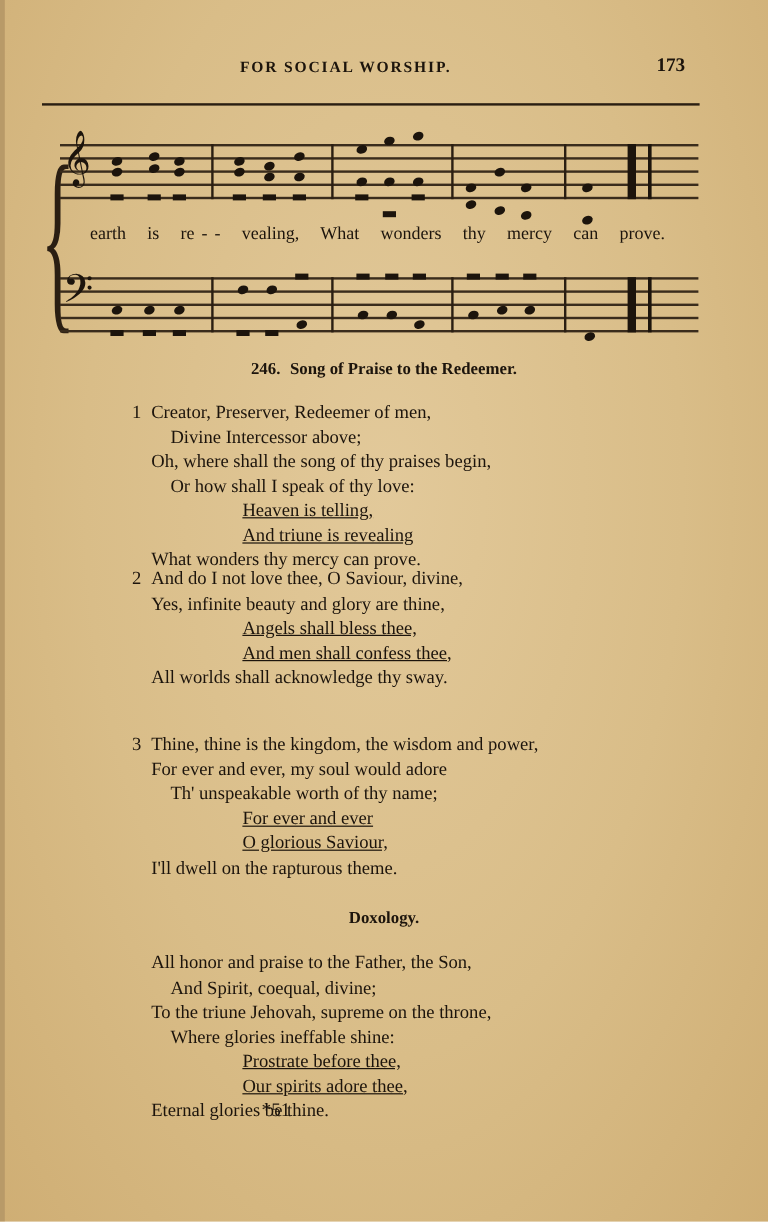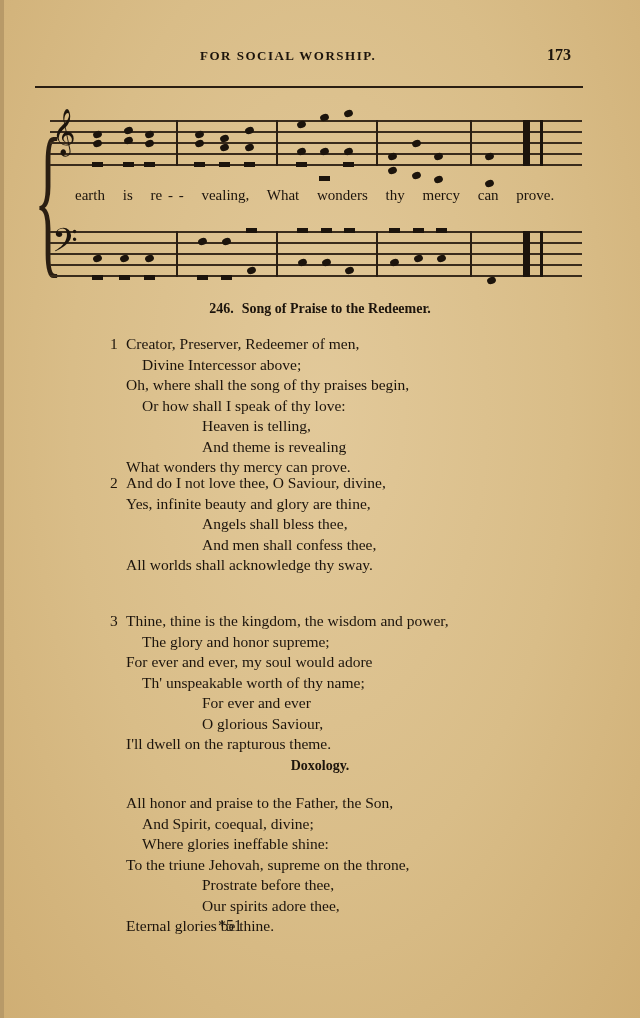--- a/index.html
+++ b/index.html
@@ -28,21 +28,21 @@
   .lyric-line { position:absolute; left:45px; top:92px; font-size:15px; word-spacing:2px;text-align:right; }
   .lyric-line span { margin-right:12px; }
 
   .hymn-title { position:absolute; top:301px; left:0; width:640px; text-align:center; font-size:14px; font-weight:bold; }
   .hymn-title .num { margin-right:8px; }
   .stanza { position:absolute; left:110px; width:440px; }
   .vline { height:20.5px; font-size:15.5px; line-height:20.5px; white-space:nowrap; }
   .vnum { display:inline-block; width:16px; }
   .i1 { padding-left:16px; }
   .i2 { padding-left:32px; }
-  .i3 { padding-left:92px; }
+  .i3 { padding-left:92px;text-decoration:underline; }
   .dox-title { position:absolute; top:758px; left:0; width:640px; text-align:center; font-size:14px; font-weight:bold; }
   .signature { position:absolute; left:218px; top:917px; font-size:16px; }
 </style>
 </head>
 <body>
 
 <div class="page-edge"></div>
 
 <div class="running-head">
   <span class="running-title">FOR SOCIAL WORSHIP.</span>
@@ -160,47 +160,46 @@
 <div class="hymn-title">
   <span class="num">246.</span><span>Song of Praise to the Redeemer.</span>
 </div>
 
 <div class="stanza" style="top:334px">
   <div class="vline"><span class="vnum">1</span><span>Creator, Preserver, Redeemer of men,</span></div>
   <div class="vline i2">Divine Intercessor above;</div>
   <div class="vline i1">Oh, where shall the song of thy praises begin,</div>
   <div class="vline i2">Or how shall I speak of thy love:</div>
   <div class="vline i3">Heaven is telling,</div>
-  <div class="vline i3">And theme is revealing</div>
+  <div class="vline i3">And triune is revealing</div>
   <div class="vline i1">What wonders thy mercy can prove.</div>
 </div>
 
 <div class="stanza" style="top:473px">
   <div class="vline"><span class="vnum">2</span><span>And do I not love thee, O Saviour, divine,</span></div>
   <div class="vline i1">Yes, infinite beauty and glory are thine,</div>
   <div class="vline i3">Angels shall bless thee,</div>
   <div class="vline i3">And men shall confess thee,</div>
   <div class="vline i1">All worlds shall acknowledge thy sway.</div>
 </div>
 
 <div class="stanza" style="top:611px">
   <div class="vline"><span class="vnum">3</span><span>Thine, thine is the kingdom, the wisdom and power,</span></div>
-  <div class="vline i2">The glory and honor supreme;</div>
   <div class="vline i1">For ever and ever, my soul would adore</div>
   <div class="vline i2">Th' unspeakable worth of thy name;</div>
   <div class="vline i3">For ever and ever</div>
   <div class="vline i3">O glorious Saviour,</div>
   <div class="vline i1">I'll dwell on the rapturous theme.</div>
 </div>
 
 <div class="dox-title">Doxology.</div>
 
 <div class="stanza" style="top:793px">
   <div class="vline i1">All honor and praise to the Father, the Son,</div>
   <div class="vline i2">And Spirit, coequal, divine;</div>
+  <div class="vline i1">To the triune Jehovah, supreme on the throne,</div>
   <div class="vline i2">Where glories ineffable shine:</div>
-  <div class="vline i1">To the triune Jehovah, supreme on the throne,</div>
   <div class="vline i3">Prostrate before thee,</div>
   <div class="vline i3">Our spirits adore thee,</div>
   <div class="vline i1">Eternal glories be thine.</div>
 </div>
 
 <div class="signature">*51</div>
 
 </body></html>

